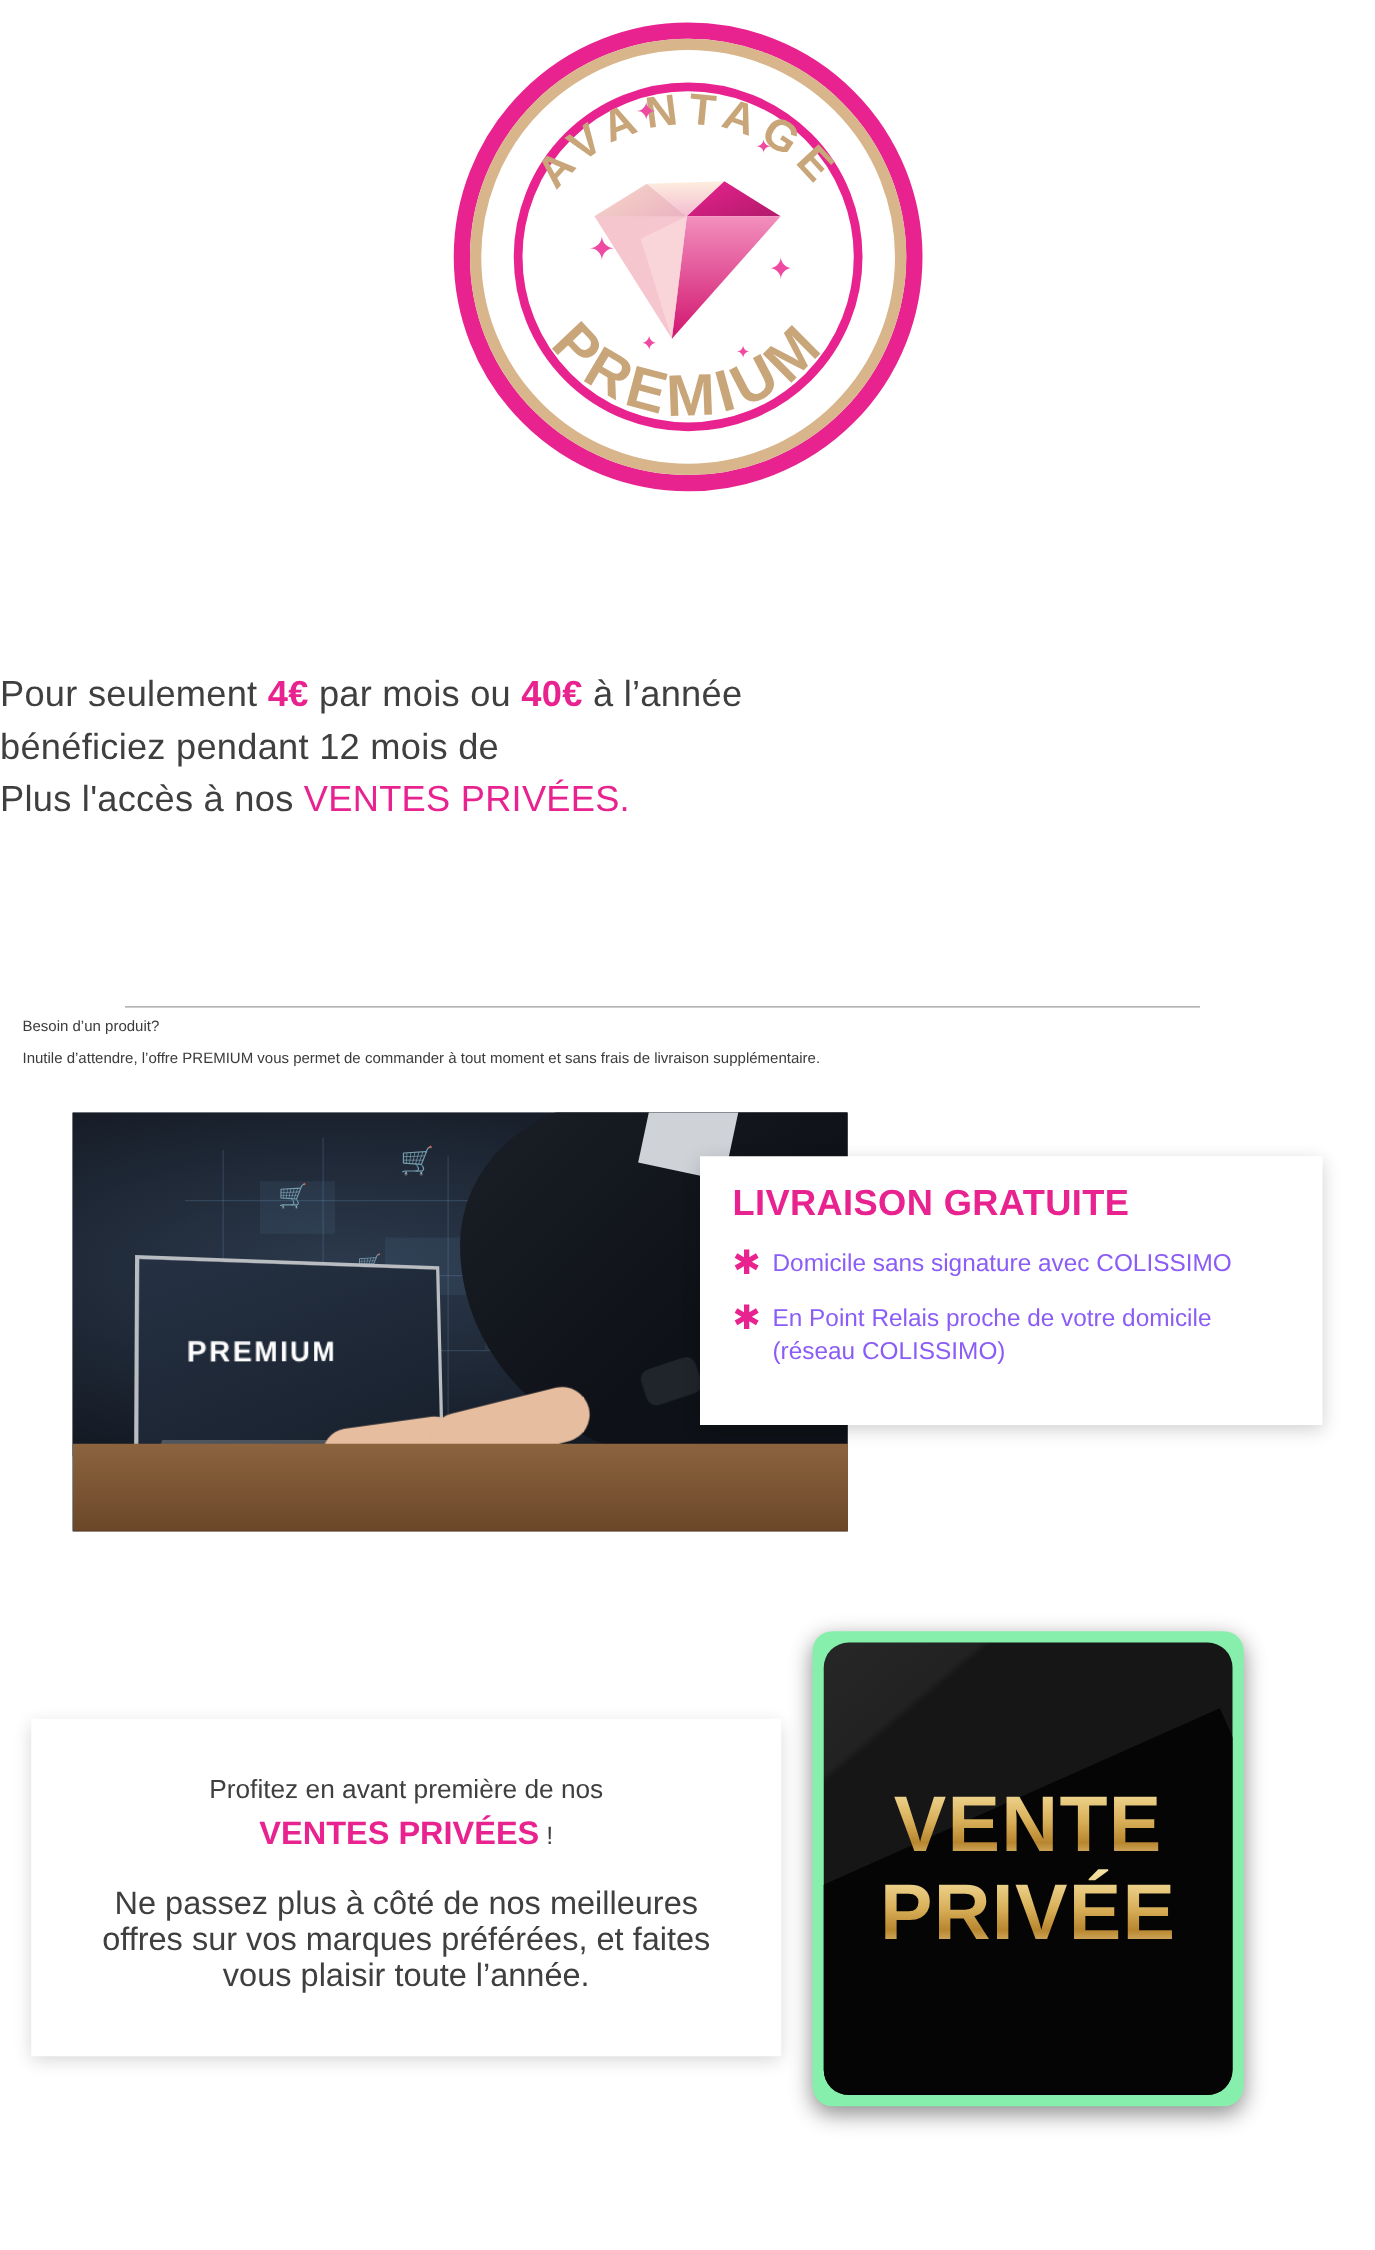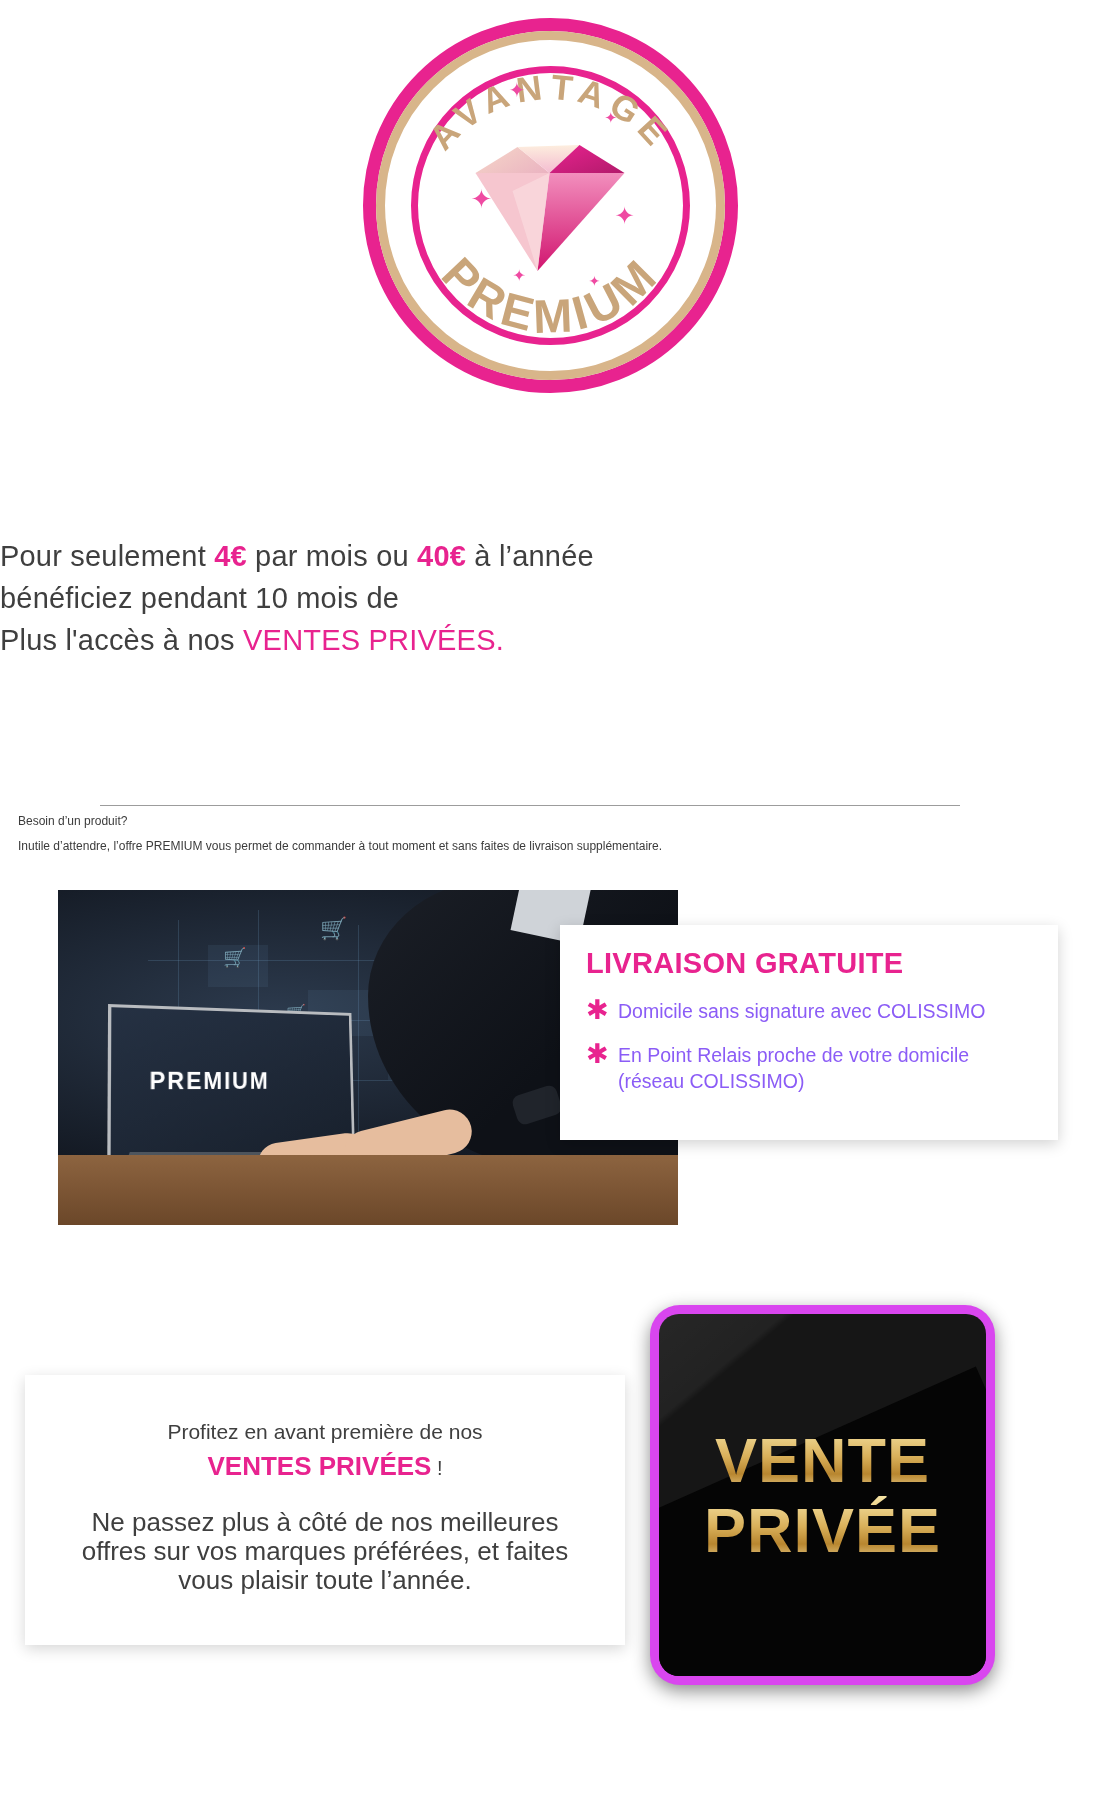--- a/index.html
+++ b/index.html
@@ -310,22 +310,22 @@
     color: #3f3f3f;
   }
 
   
   .vp-badge {
     position: absolute;
     left: 650px;
     top: 1305px;
     width: 345px;
     height: 380px;
-    border-radius: 30px;
-    background: #d946ef;
+    border-radius: 16px;
+    background: #86efac;
     box-shadow: 0 6px 18px rgba(0,0,0,.45);
     padding: 9px;
     box-sizing: border-box;
   }
   .vp-badge .inner {
     position: relative;
     width: 100%;
     height: 100%;
     border-radius: 20px;
     overflow: hidden;
@@ -423,31 +423,31 @@
     <div class="sparkle" style="left:252px;top:186px;font-size:24px;">✦</div>
     <div class="sparkle" style="left:150px;top:250px;font-size:16px;">✦</div>
     <div class="sparkle" style="left:226px;top:256px;font-size:14px;">✦</div>
   </div>
 </div>
 
 <div class="headline">
   <div>
     <span>Pour seulement </span><span class="big-pink-bold">4€</span><span> par mois ou </span><span class="big-pink-bold">40€</span><span> à l’année</span>
   </div>
-  <div>bénéficiez pendant 10 mois de</div>
+  <div>bénéficiez pendant 12 mois de</div>
   <div>
     <span>Plus l'accès à nos </span><span class="pink">VENTES PRIVÉES.</span>
   </div>
 </div>
 
 <div class="divider"></div>
 
 <div class="intro">
   <div>Besoin d’un produit?</div>
-  <div>Inutile d’attendre, l’offre PREMIUM vous permet de commander à tout moment et sans faites de livraison supplémentaire.</div>
+  <div>Inutile d’attendre, l’offre PREMIUM vous permet de commander à tout moment et sans frais de livraison supplémentaire.</div>
 </div>
 
 <div class="photo">
   <div class="bg"></div>
 
   <div class="grid-line" style="left:120px;top:30px;width:1px;height:230px;"></div>
   <div class="grid-line" style="left:200px;top:20px;width:1px;height:240px;"></div>
   <div class="grid-line" style="left:300px;top:35px;width:1px;height:215px;"></div>
   <div class="grid-line" style="left:380px;top:45px;width:1px;height:195px;"></div>
   <div class="grid-line" style="left:90px;top:70px;width:320px;height:1px;"></div>

